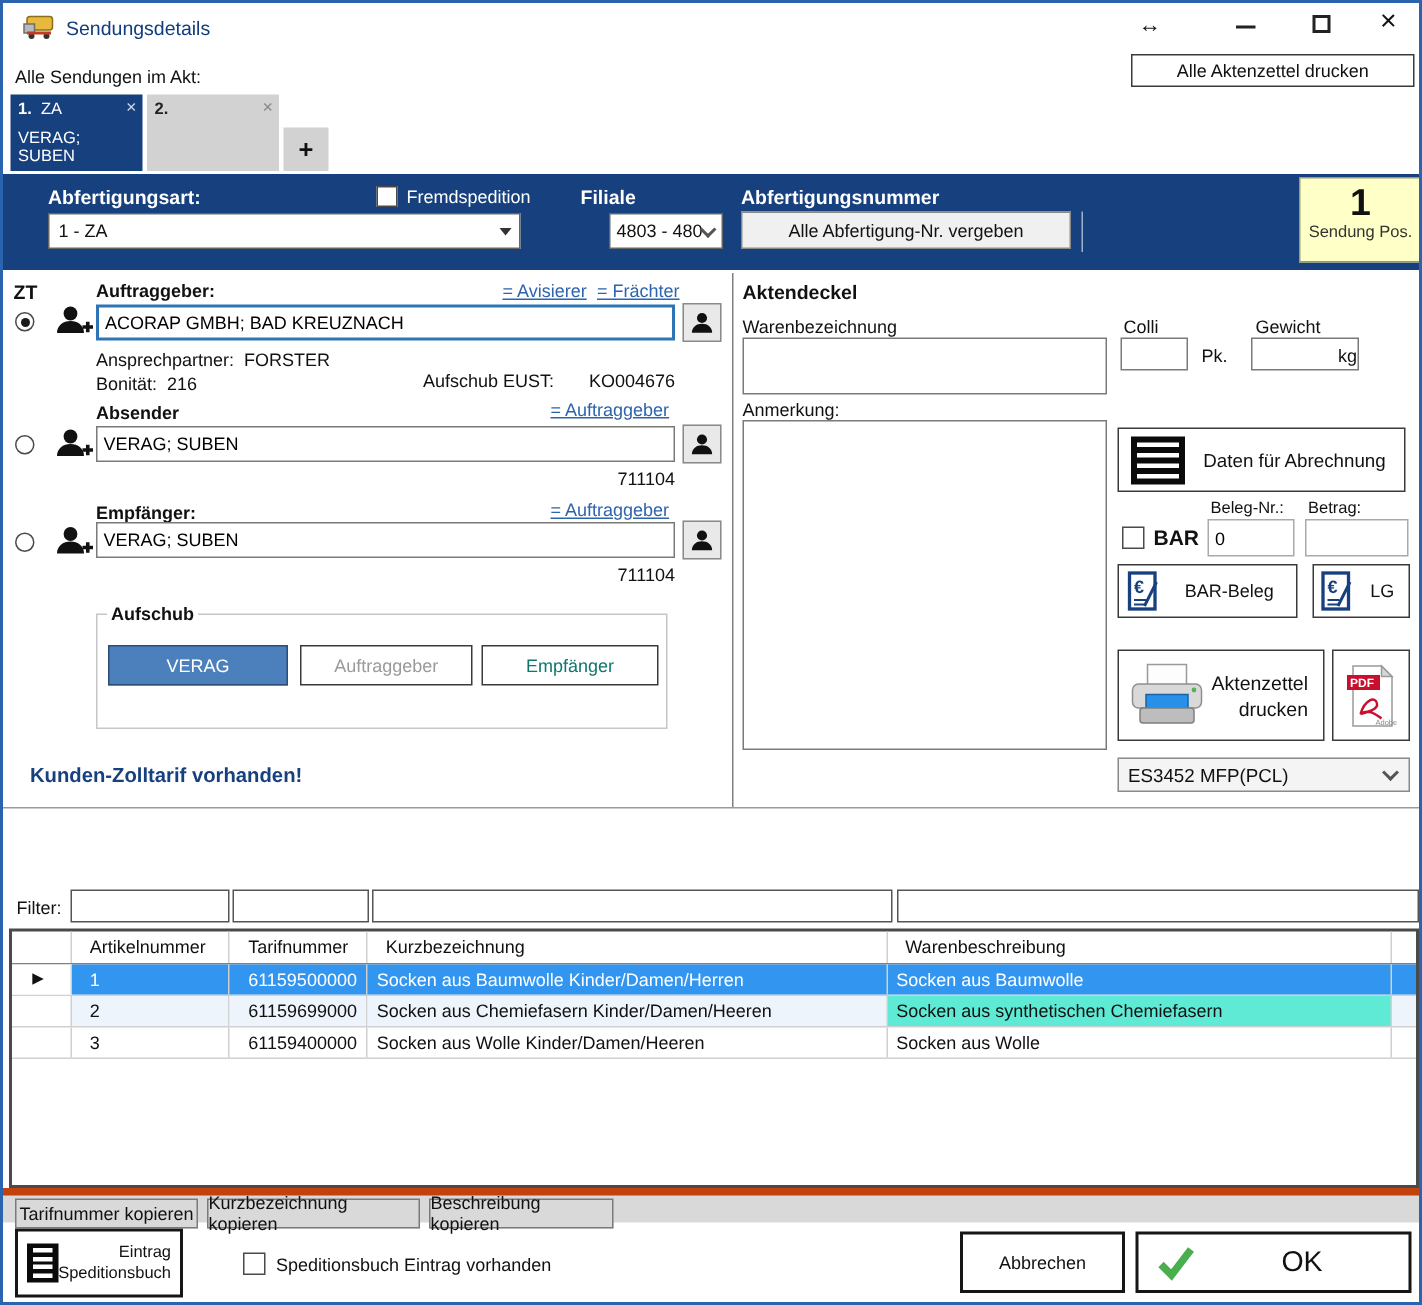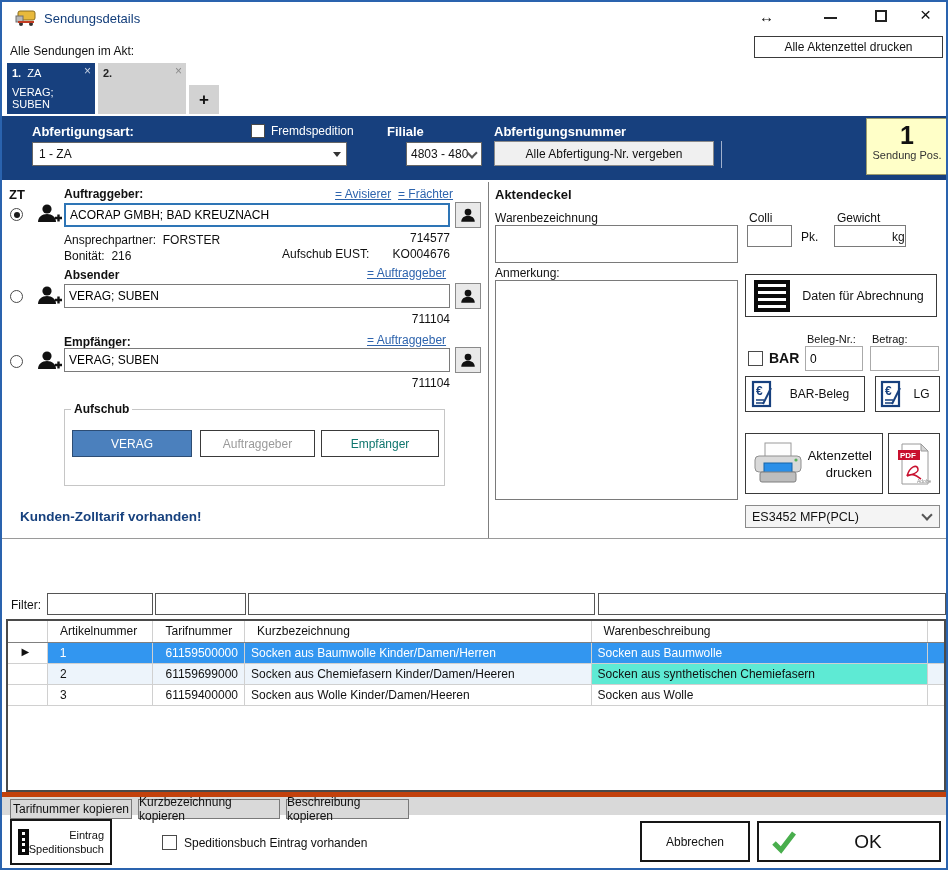--- a/index.html
+++ b/index.html
@@ -100,21 +100,20 @@
   <input class="input abs" style="left: 62px; top: 201px; width: 386px; height: 24px; border: 2px solid rgb(46, 117, 182);" value="ACORAP GMBH; BAD KREUZNACH">
   <div class="person-btn abs" style="left:453px;top:200px;width:26px;height:26px">
     <svg width="18" height="18" viewBox="0 0 24 24">
         <circle cx="12" cy="8" r="4.5" fill="#111"></circle>
         <path d="M3 21c0-5 4-8 9-8s9 3 9 8z" fill="#111"></path>
       </svg>
   </div>
   <div class="abs lbl" style="left:62px;top:231px">
     <span>Ansprechpartner:</span>&nbsp;&nbsp;<span>FORSTER</span>
   </div>
-  <div class="abs lbl" style="left:62px;top:229px;width:386px;text-align:right">714577</div>
   <div class="abs lbl" style="left:62px;top:247px">
     <span>Bonität:</span>&nbsp;&nbsp;<span>216</span>
   </div>
   <div class="abs lbl" style="left:280px;top:245px">Aufschub EUST:</div>
   <div class="abs lbl" style="left:62px;top:245px;width:386px;text-align:right">KO004676</div>
 
   <div class="abs b" style="left:62px;top:266px">Absender</div>
   <a class="link abs" style="left:365px;top:264px">= Auftraggeber</a>
   <div class="radio abs" style="left:8px;top:288px"></div>
   <svg class="abs" style="left:34px;top:281px" width="26" height="26" viewBox="0 0 26 26">
@@ -167,21 +166,21 @@
   <div class="abs lbl" style="left:747px;top:209px">Colli</div>
   <input class="input abs" style="left: 745px; top: 223px; width: 45px; height: 22px;" value="">
   <div class="abs lbl" style="left:799px;top:228px">Pk.</div>
   <div class="abs lbl" style="left:835px;top:209px">Gewicht</div>
   <input class="input abs" style="left: 832px; top: 223px; width: 72px; height: 22px;" value="">
   <div class="abs lbl" style="left:890px;top:228px">kg</div>
 
   <div class="abs lbl" style="left:493px;top:264px">Anmerkung:</div>
   <textarea class="input abs" style="left: 493px; top: 278px; width: 243px; height: 220px; resize: none;"></textarea>
 
-  <div class="btn abs" style="left:743px;top:272px;width:192px;height:43px;justify-content:flex-start">
+  <div class="btn abs" style="left:743px;top:283px;width:192px;height:43px;justify-content:flex-start">
     <span class="list-icon" style="width:36px;height:32px;margin-left:8px">
         <i></i>
         <i></i>
         <i></i>
         <i></i>
       </span>
     <span style="flex:1;text-align:center;font-size:12.5px">Daten für Abrechnung</span>
   </div>
 
   <div class="abs lbl" style="left:805px;top:331px;font-size:11px">Beleg-Nr.:</div>
@@ -282,21 +281,21 @@
       <div class="cell" style="width:12px;border-right:none"></div>
     </div>
   </div>
 
   <div class="abs" style="left:0;top:790px;width:944px;height:23px;background:#d9d9d9;border-top:5px solid #c2410c">
     <div class="btn abs" style="left:8px;top:2px;width:122px;height:20px;background:#d9d9d9;border-color:#7a7a7a">Tarifnummer kopieren</div>
     <div class="btn abs" style="left:136px;top:2px;width:142px;height:20px;background:#d9d9d9;border-color:#7a7a7a">Kurzbezeichnung kopieren</div>
     <div class="btn abs" style="left:284px;top:2px;width:123px;height:20px;background:#d9d9d9;border-color:#7a7a7a">Beschreibung kopieren</div>
   </div>
 
-  <div class="btn btn-heavy abs" style="left:8px;top:817px;width:102px;height:46px;justify-content:flex-start">
+  <div class="btn btn-heavy abs" style="left:8px;top:817px;width:112px;height:46px;justify-content:flex-start">
     <span class="list-icon" style="width:26px;height:26px;margin-left:6px">
         <i></i>
         <i></i>
         <i></i>
         <i></i>
       </span>
     <span style="flex:1;text-align:right;padding-right:6px;font-size:11px;line-height:14px">
       <span>Eintrag</span><br><span>Speditionsbuch</span>
     </span>
   </div>

